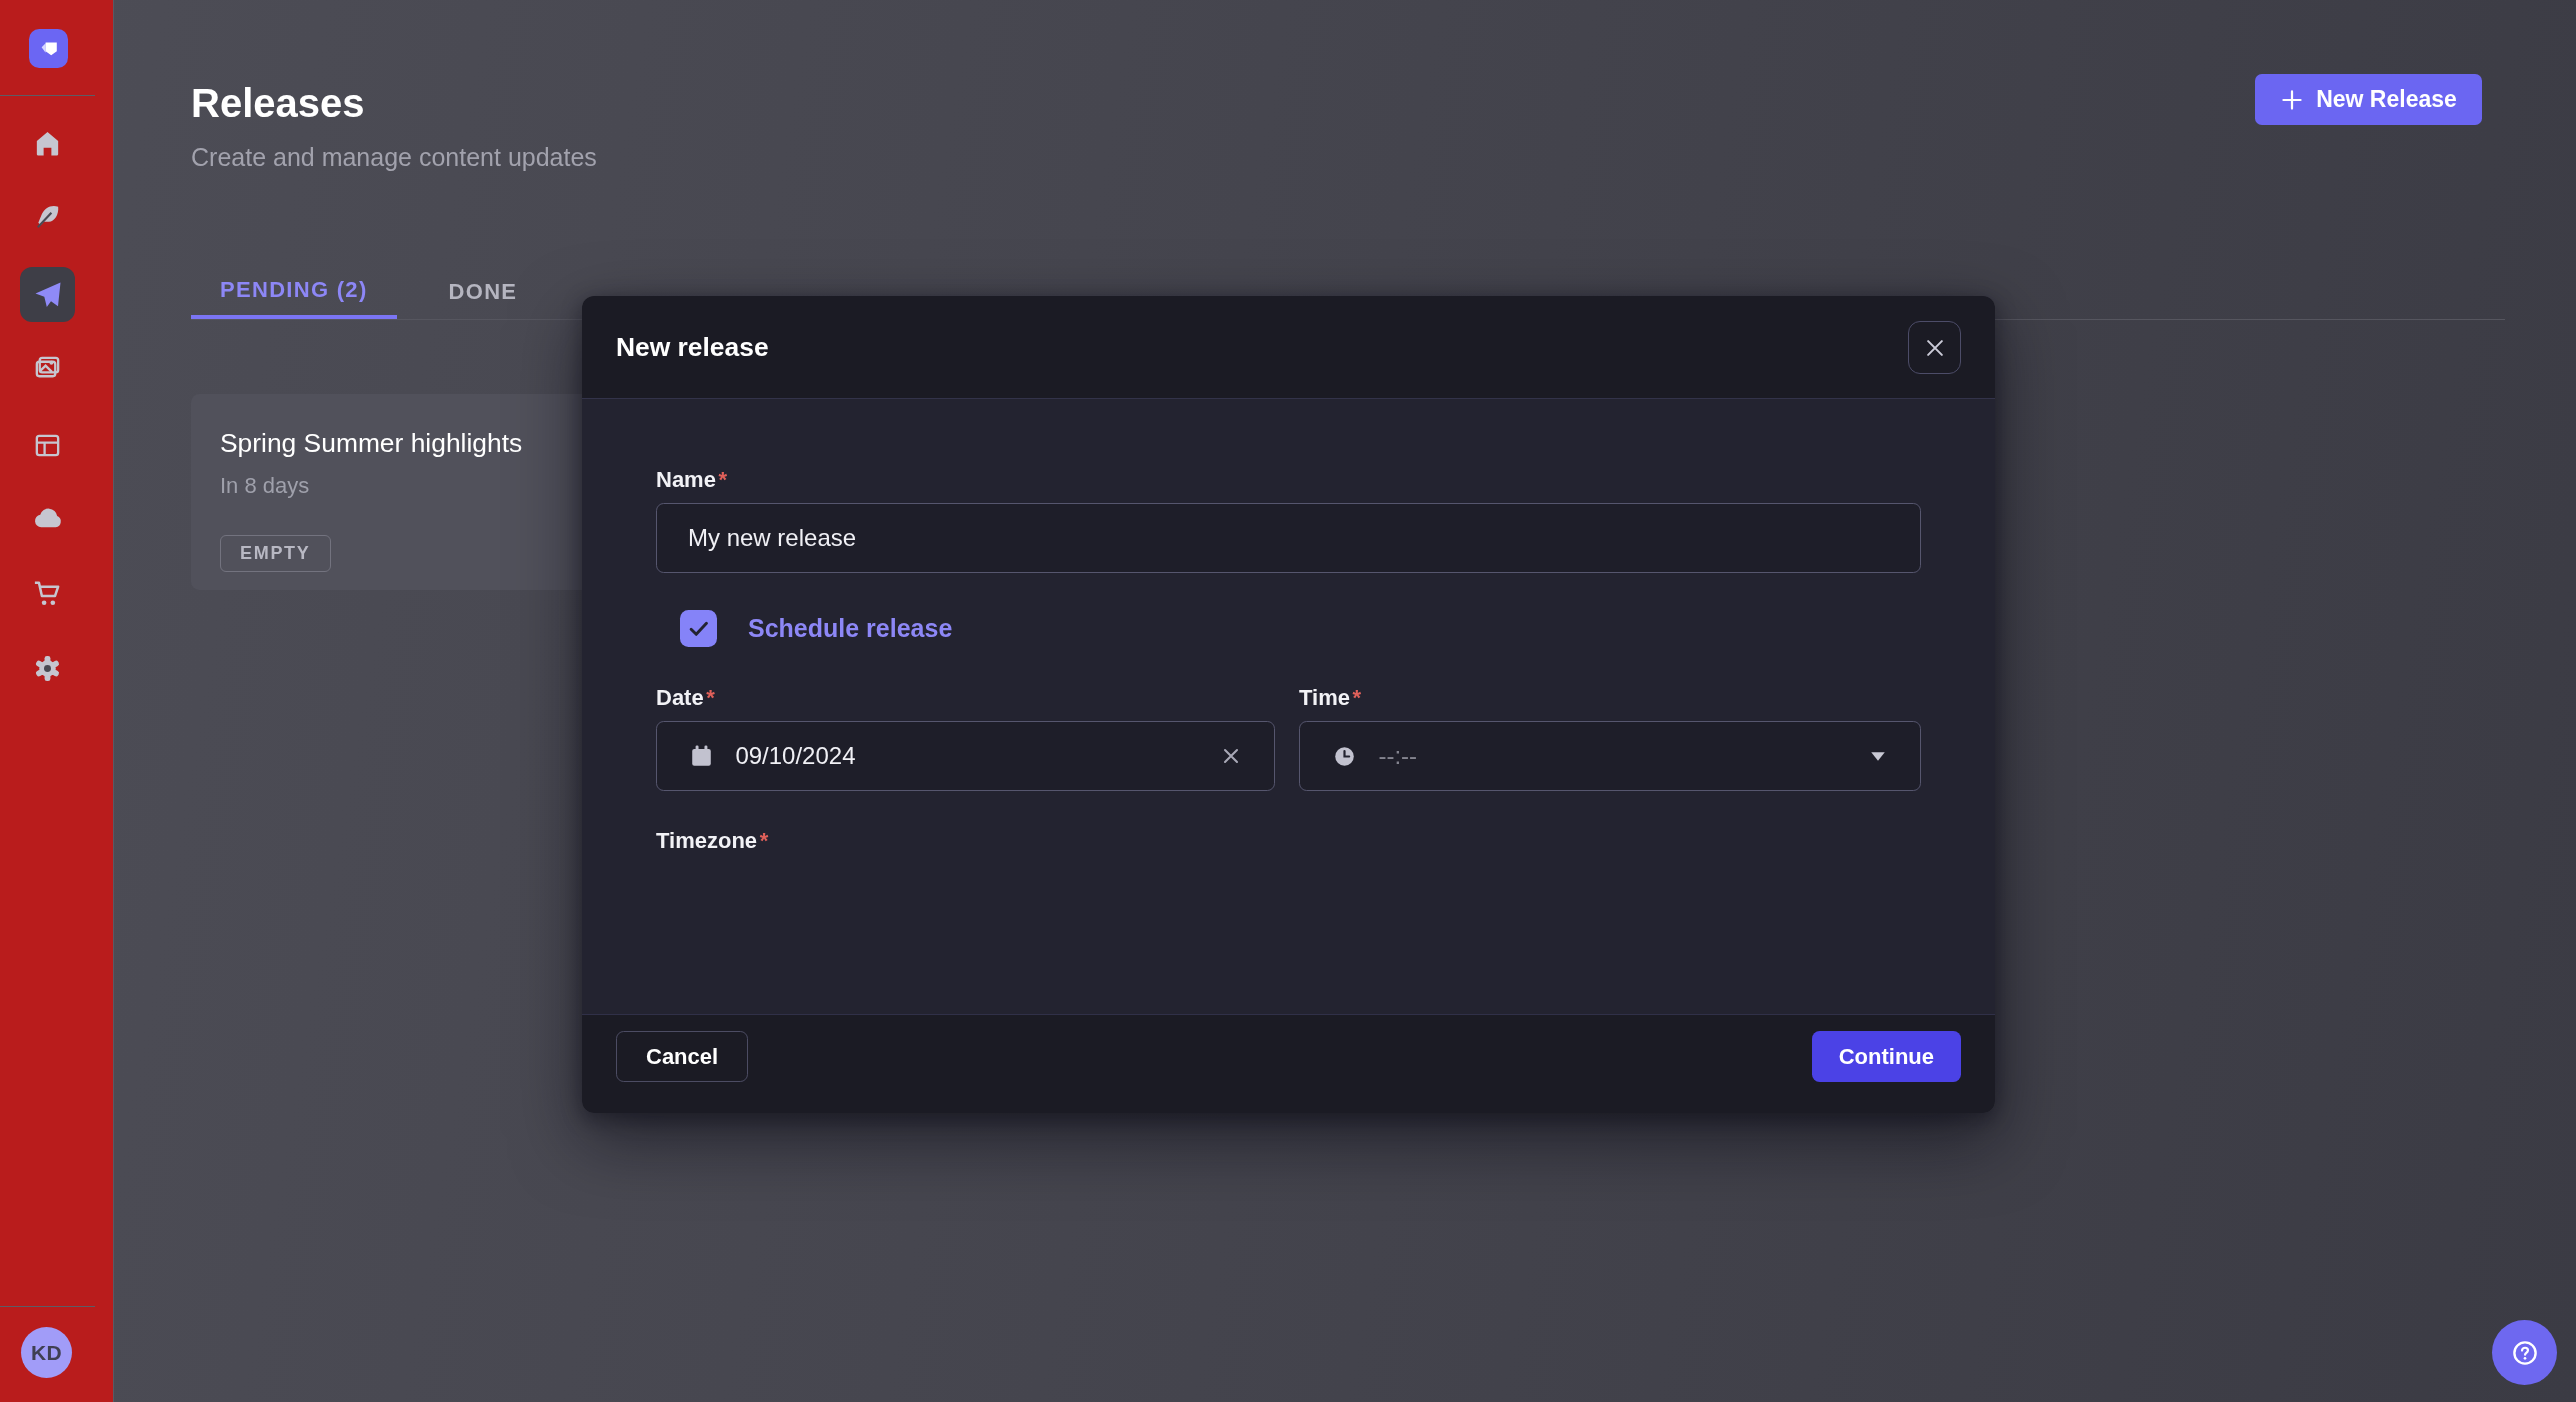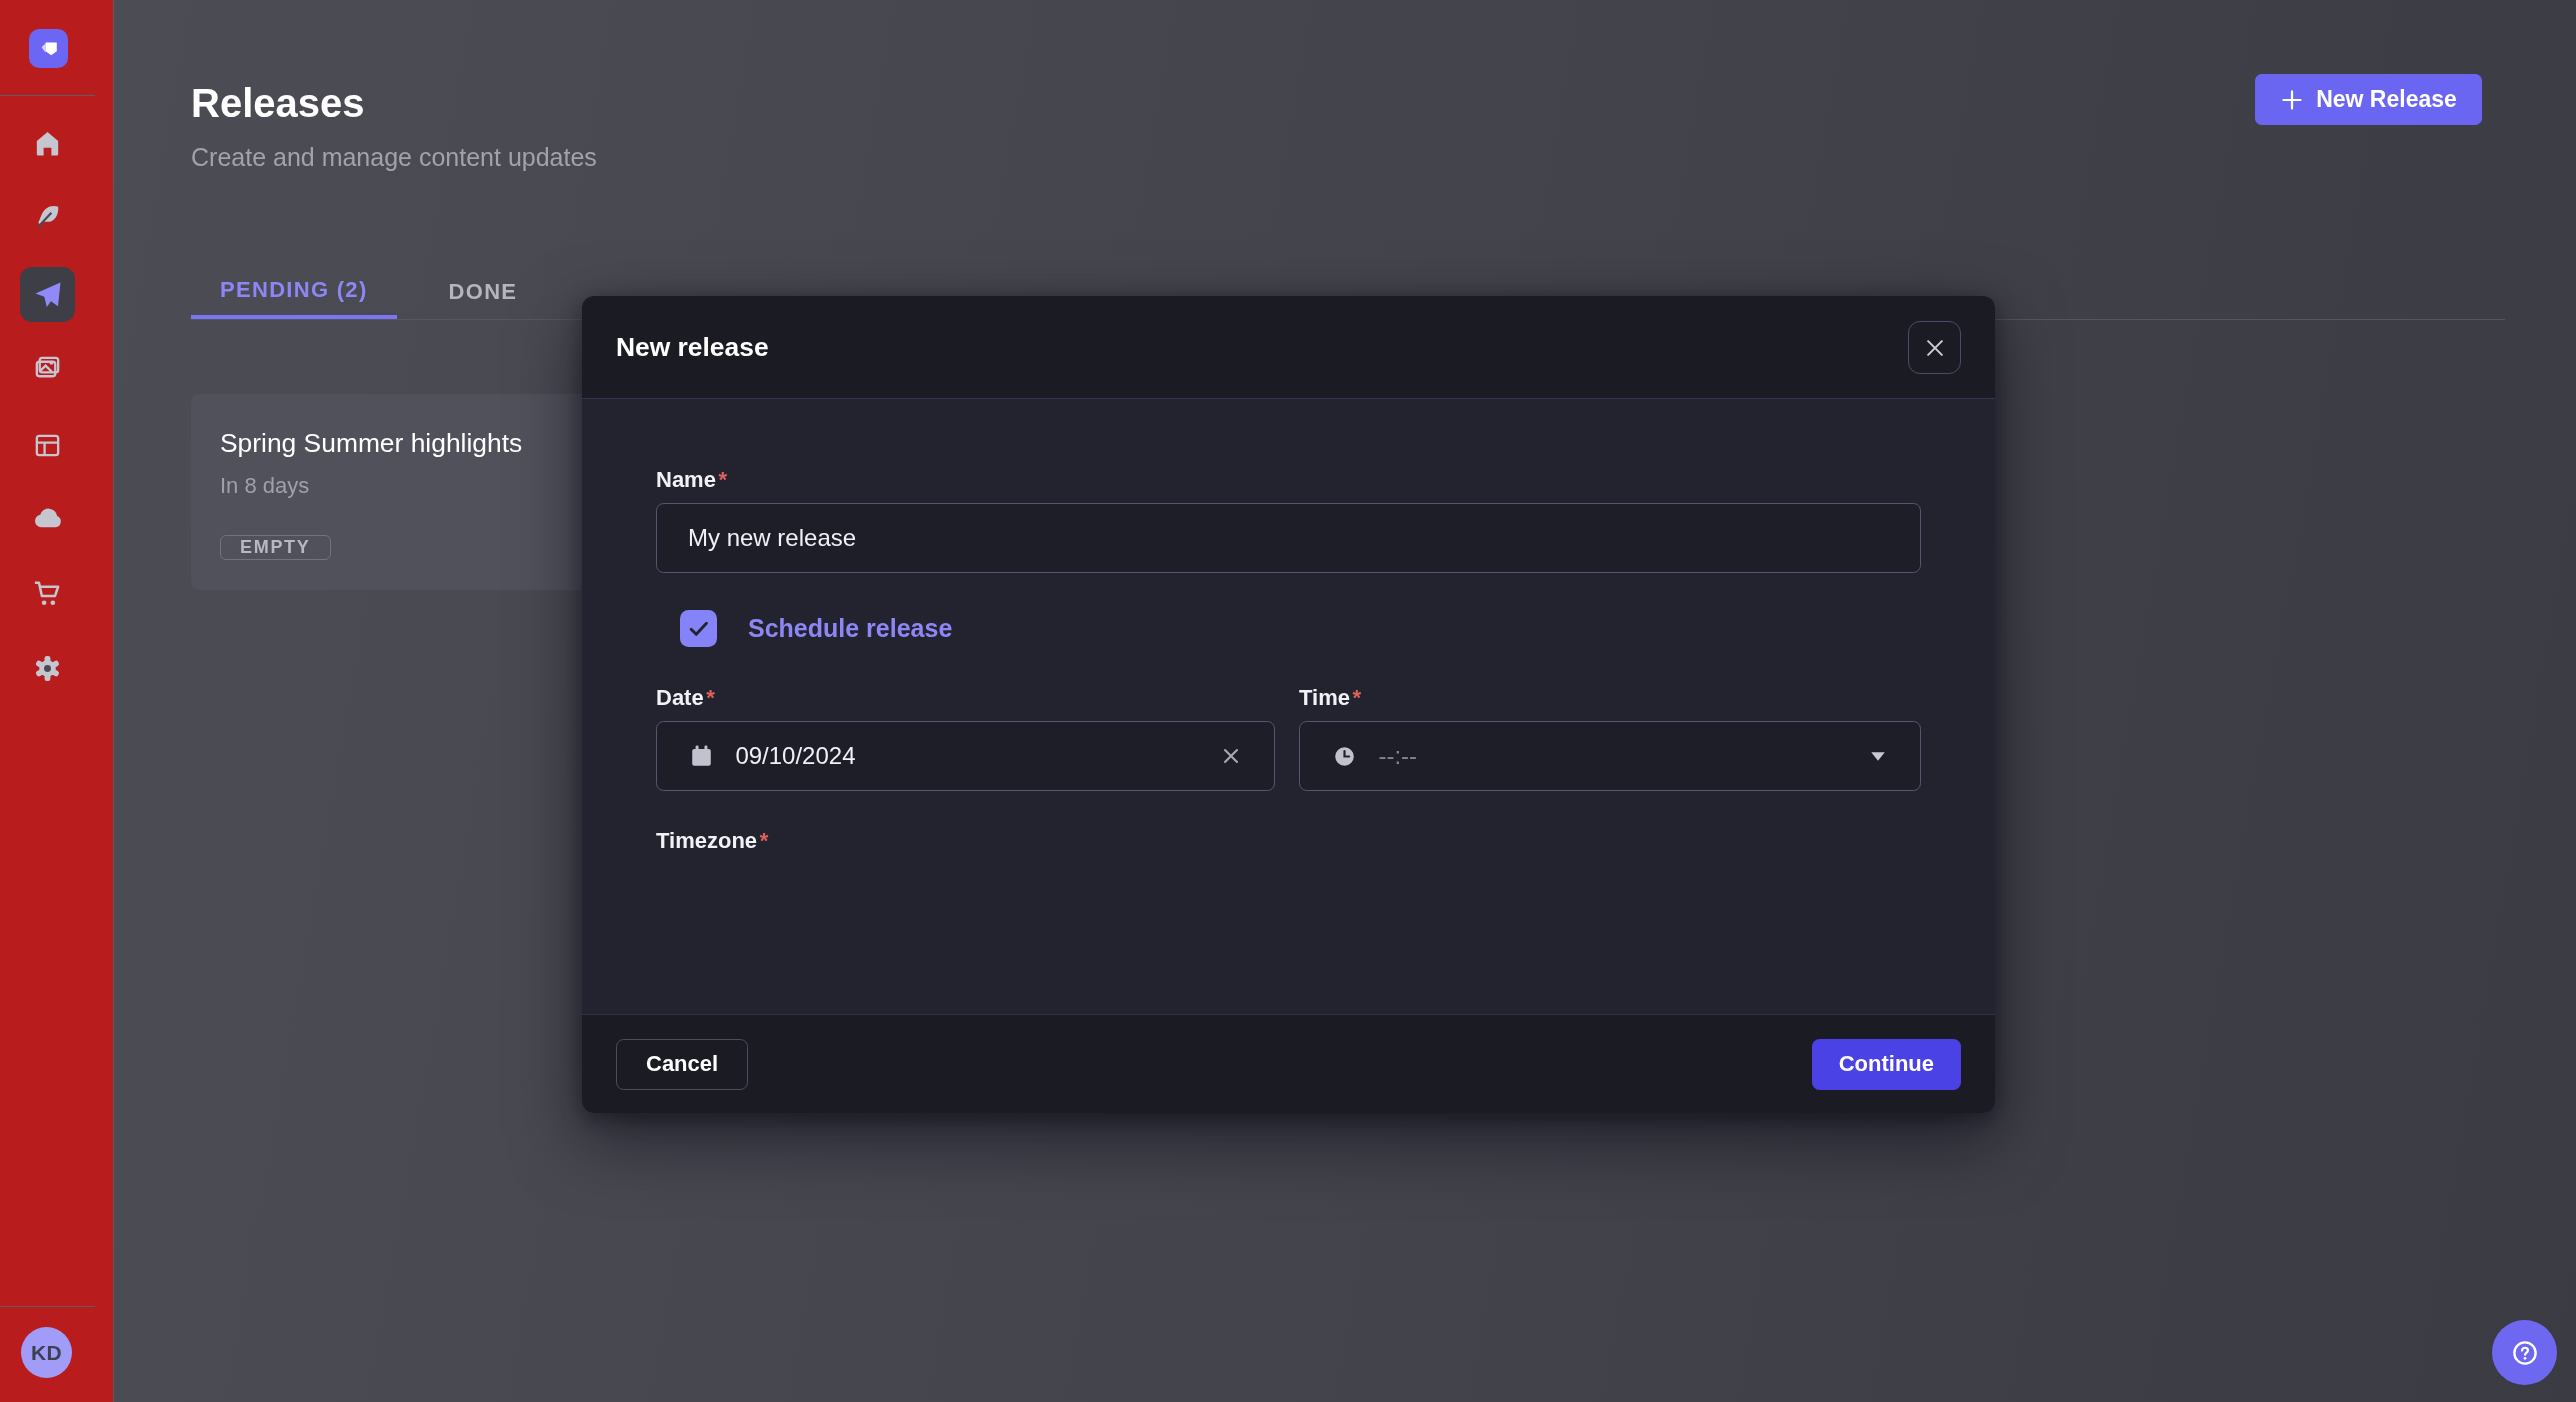--- a/index.html
+++ b/index.html
@@ -45,21 +45,21 @@
     font-size:22px; font-weight:700; letter-spacing:1.3px; color:#b5b5c0; cursor:pointer;
   }
   .tab.active { color:#8d87f6; border-bottom:4.3px solid #7b75f4; }
   .release-card {
     position:absolute; left:191px; top:394px; width:494px; height:196px;
     background:#51515b; border-radius:8.5px; z-index:1; padding:34px 29px;
   }
   .card-title { font-size:26.4px; font-weight:400; color:#ffffff; }
   .card-sub { margin-top:13.6px; font-size:22px; color:#9fa0ab; }
   .card-badge {
-    display:inline-block; margin-top:36px; padding:1px 19px;
+    display:inline-block; margin-top:36px; padding:7px 19px;
     border:1.7px solid #73737f; border-radius:6px;
     font-size:18px; font-weight:600; letter-spacing:1.7px; color:#b8b8c3;
   }
   .modal {
     position:absolute; left:582px; top:296px; width:1413px; height:817px;
     border-radius:12px; z-index:10;
     box-shadow:0 25.6px 68px rgba(8,8,18,0.55), 0 5.1px 20.4px rgba(8,8,18,0.4);
   }
   .modal-header {
     position:absolute; left:0; top:0; width:100%; height:103px;
@@ -88,21 +88,21 @@
   .grow { flex:1; }
   .checkbox-row { position:absolute; left:74px; top:211px; display:flex; align-items:center; gap:31px; cursor:pointer;margin-left:24px; }
   .checkbox {
     width:37px; height:37px; border-radius:8.5px; background:#8583f8;
     display:flex; align-items:center; justify-content:center;
   }
   .checkbox-label { font-size:25px; font-weight:600; color:#8d87f6; }
   .modal-footer {
     position:absolute; left:0; bottom:0; width:100%; height:99px;
     background:#1b1b24; border-top:1.7px solid #303048; border-radius:0 0 12px 12px;
-    display:flex; align-items:center; justify-content:space-between; padding:16px 34px;
+    display:flex; align-items:flex-start; justify-content:space-between; padding:16px 34px;
   }
   .cancel-btn {
     height:51px; padding:0 29px; background:transparent; cursor:pointer;
     border:1.7px solid #4c4c63; border-radius:7.7px;
     color:#fff; font-size:22px; font-weight:600; font-family:inherit;
   }
   .continue-btn {
     height:51px; padding:0 27px; background:#4b42e6; cursor:pointer;
     border:none; border-radius:7.7px;
     color:#fff; font-size:22px; font-weight:600; font-family:inherit;

